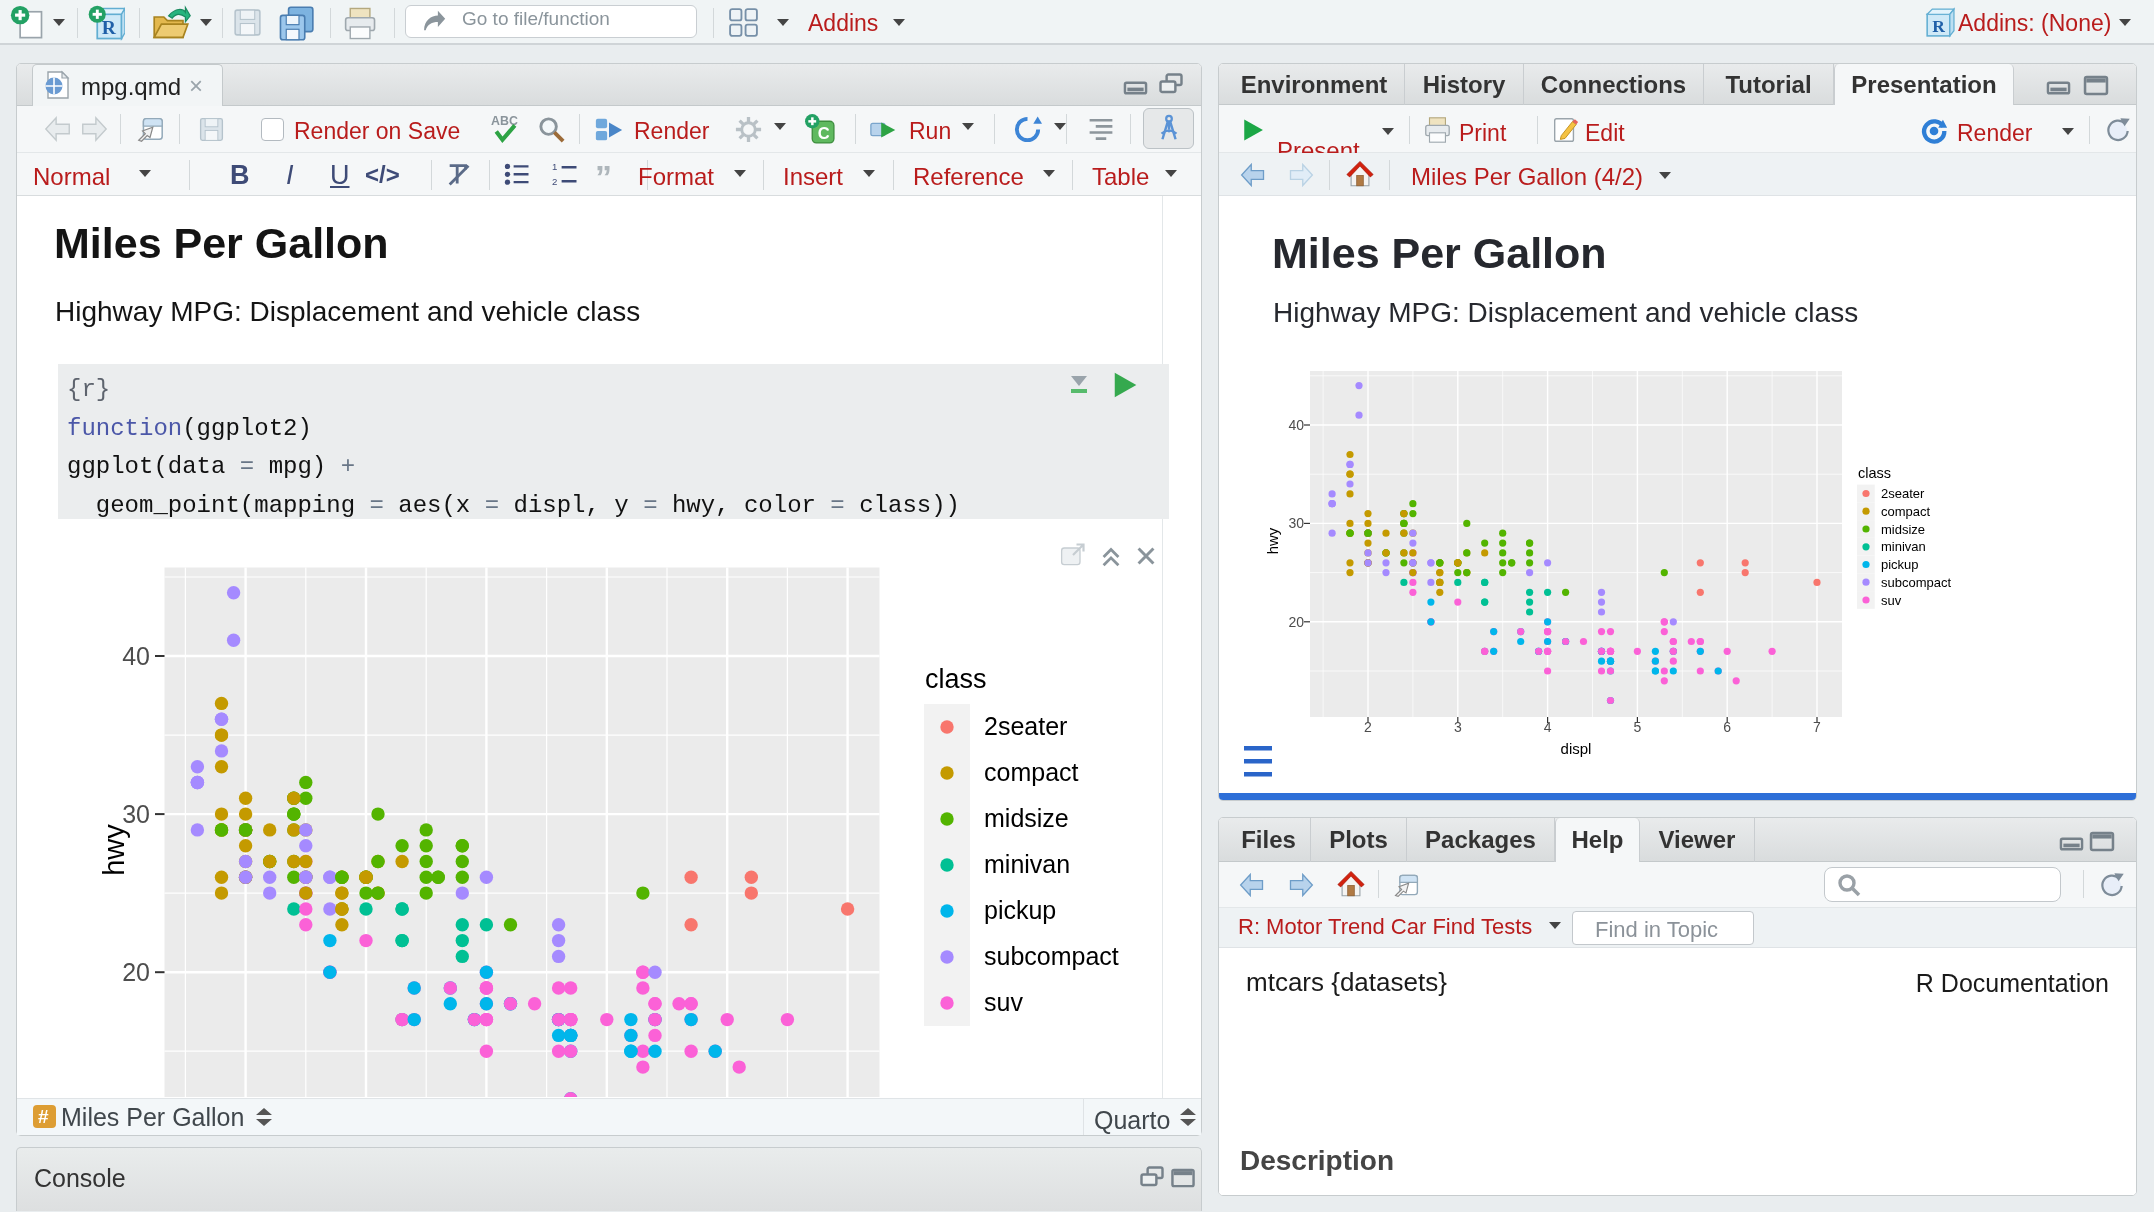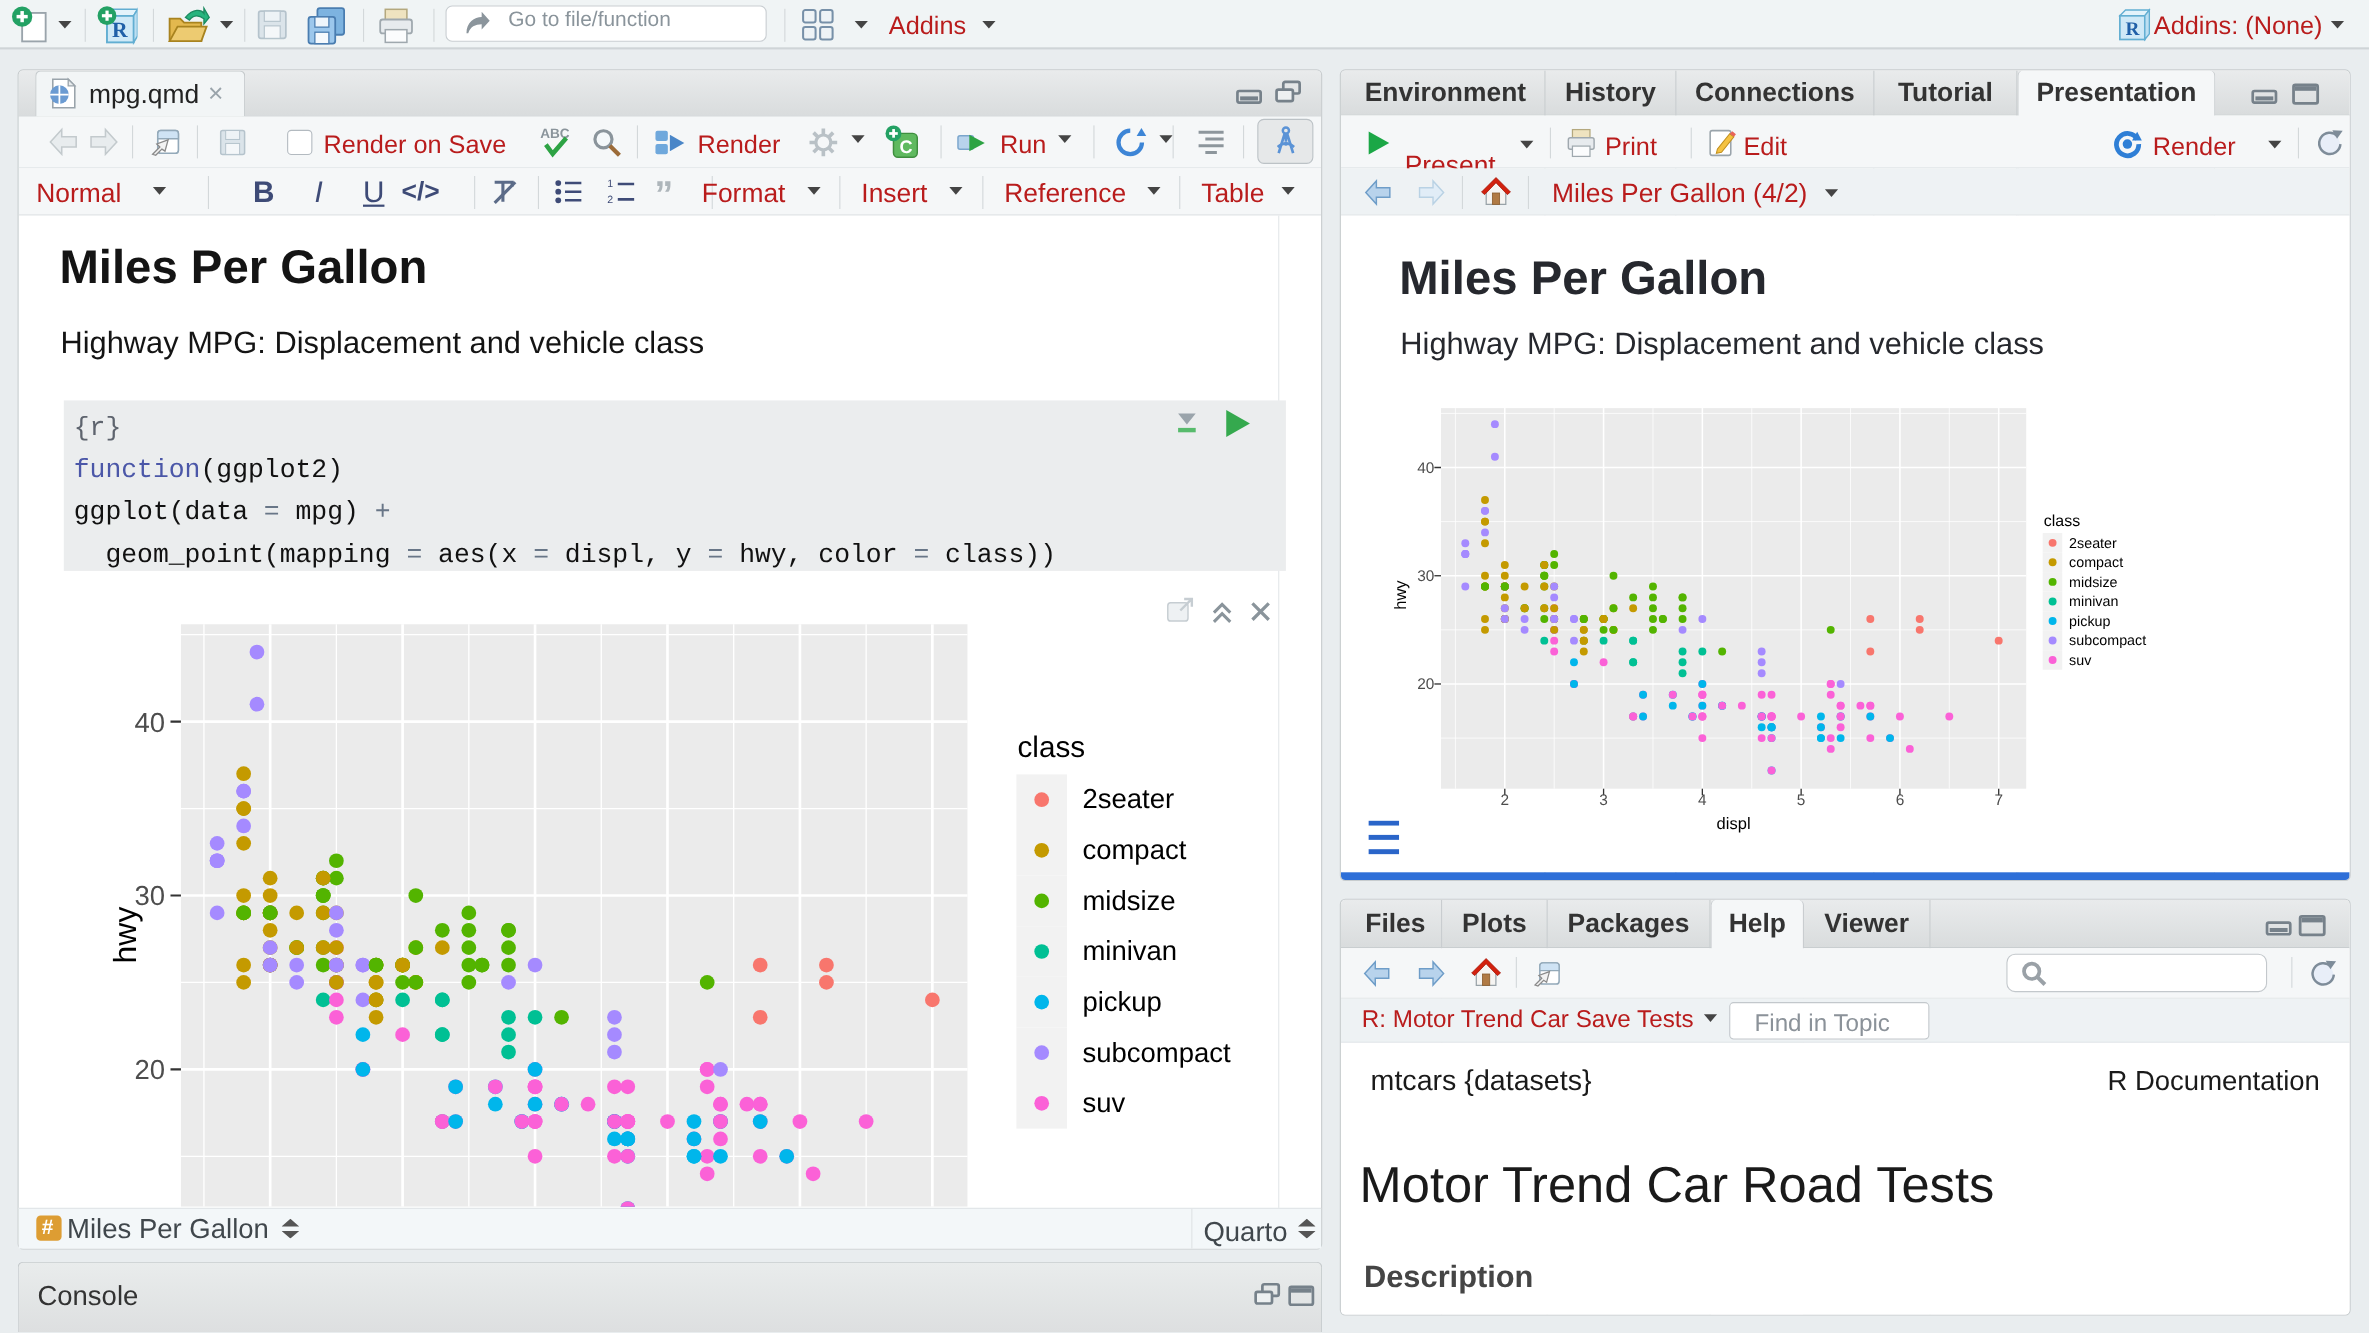--- a/index.html
+++ b/index.html
@@ -949,21 +949,20 @@
 <svg class="icon" style="left:618px;top:55px" width="24" height="24" viewBox="0 0 24 24" xmlns="http://www.w3.org/2000/svg">
       <circle cx="10" cy="10" r="7" fill="none" stroke="#9aa1a7" stroke-width="3.4"></circle>
       <line x1="15" y1="15" x2="22" y2="22" stroke="#9aa1a7" stroke-width="3.6"></line>
     </svg>
 <div class="sep" style="left:864px;top:52px;height:28px;background:#d3d8da"></div>
 <svg class="icon" style="left:878px;top:53px" width="30" height="30" viewBox="0 0 32 32" xmlns="http://www.w3.org/2000/svg">
       <path d="M23.5 8.2 A10.3 10.3 0 1 0 26.3 16" fill="#e8eef8" stroke="#7e8c99" stroke-width="2.4"></path>
       <path d="M18.5 2.5 L28.5 3 L23 10.8 Z" fill="#7e8c99"></path>
     </svg>
 <div class="abs" style="left:0;top:90px;right:0;height:40px;background:#eef2f4;border-bottom:1px solid #dfe3e6"></div>
-<div class="txt" style="left:19px;top:96px;font-size:22px">R: Motor Trend Car Save Tests</div>
+<div class="txt" style="left:19px;top:96px;font-size:22px">R: Motor Trend Car Find Tests</div>
 <div class="caret" style="left:330px;top:104px;border-left-width:6.0px;border-right-width:6.0px;border-top-width:7.0px;border-top-color:#444"></div>
 <div class="abs" style="left:353px;top:93px;width:182px;height:34px;background:#fff;border:1px solid #c3c8cc;border-radius:4px"></div>
 <div class="txt" style="left:376px;top:99px;font-size:22px;color:#8b9299">Find in Topic</div>
 <div class="abs" style="left:0;top:130px;right:0;height:249px;background:#fff"></div>
 <div class="txt" style="left:27px;top:149px;font-size:26px;color:#1a1a1a">mtcars {datasets}</div>
 <div class="txt" style="right:27px;top:151px;font-size:25px;color:#1a1a1a">R Documentation</div>
-<div class="txt" style="left:17px;top:232px;font-size:46px;color:#1a1a1a">Motor Trend Car Road Tests</div>
 <div class="txt" style="left:21px;top:327px;font-size:28px;font-weight:bold;color:#454545">Description</div>
 </div>
 </body></html>

